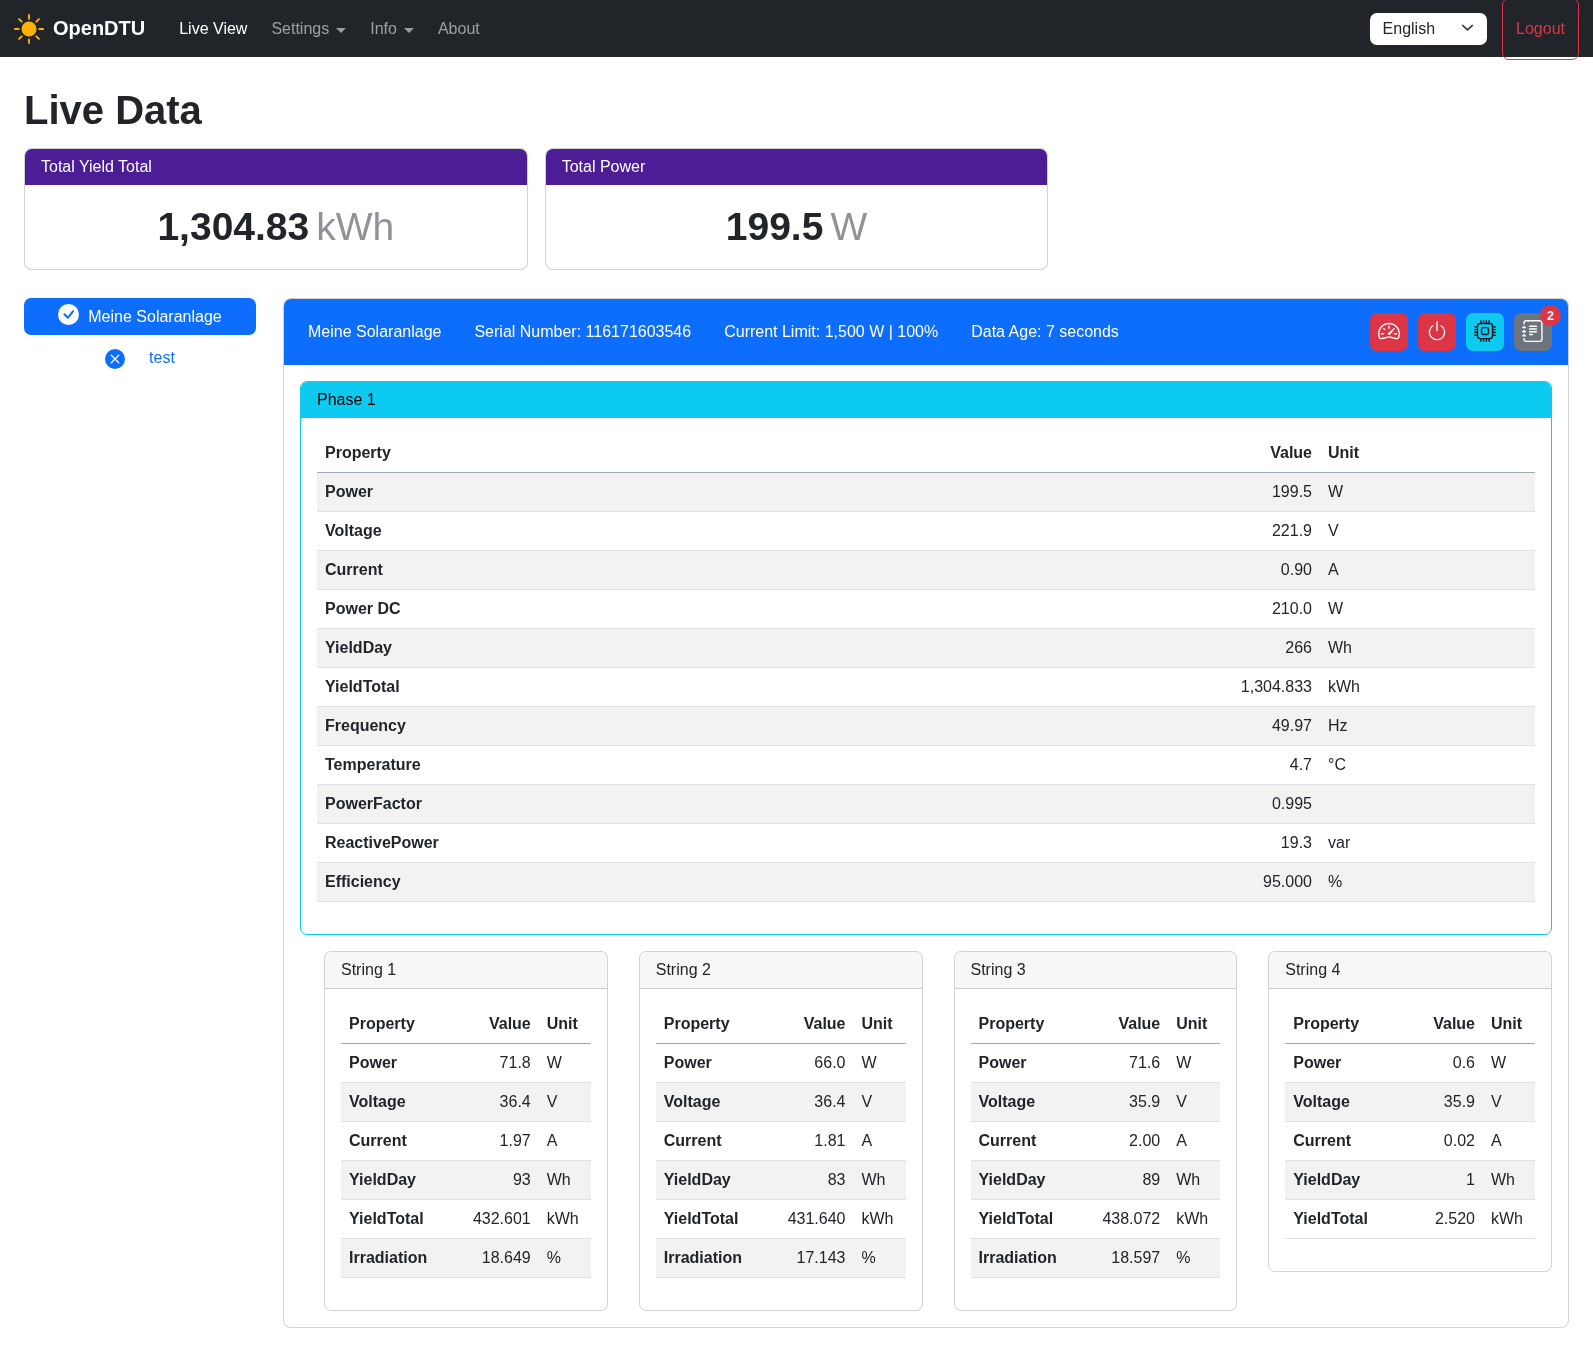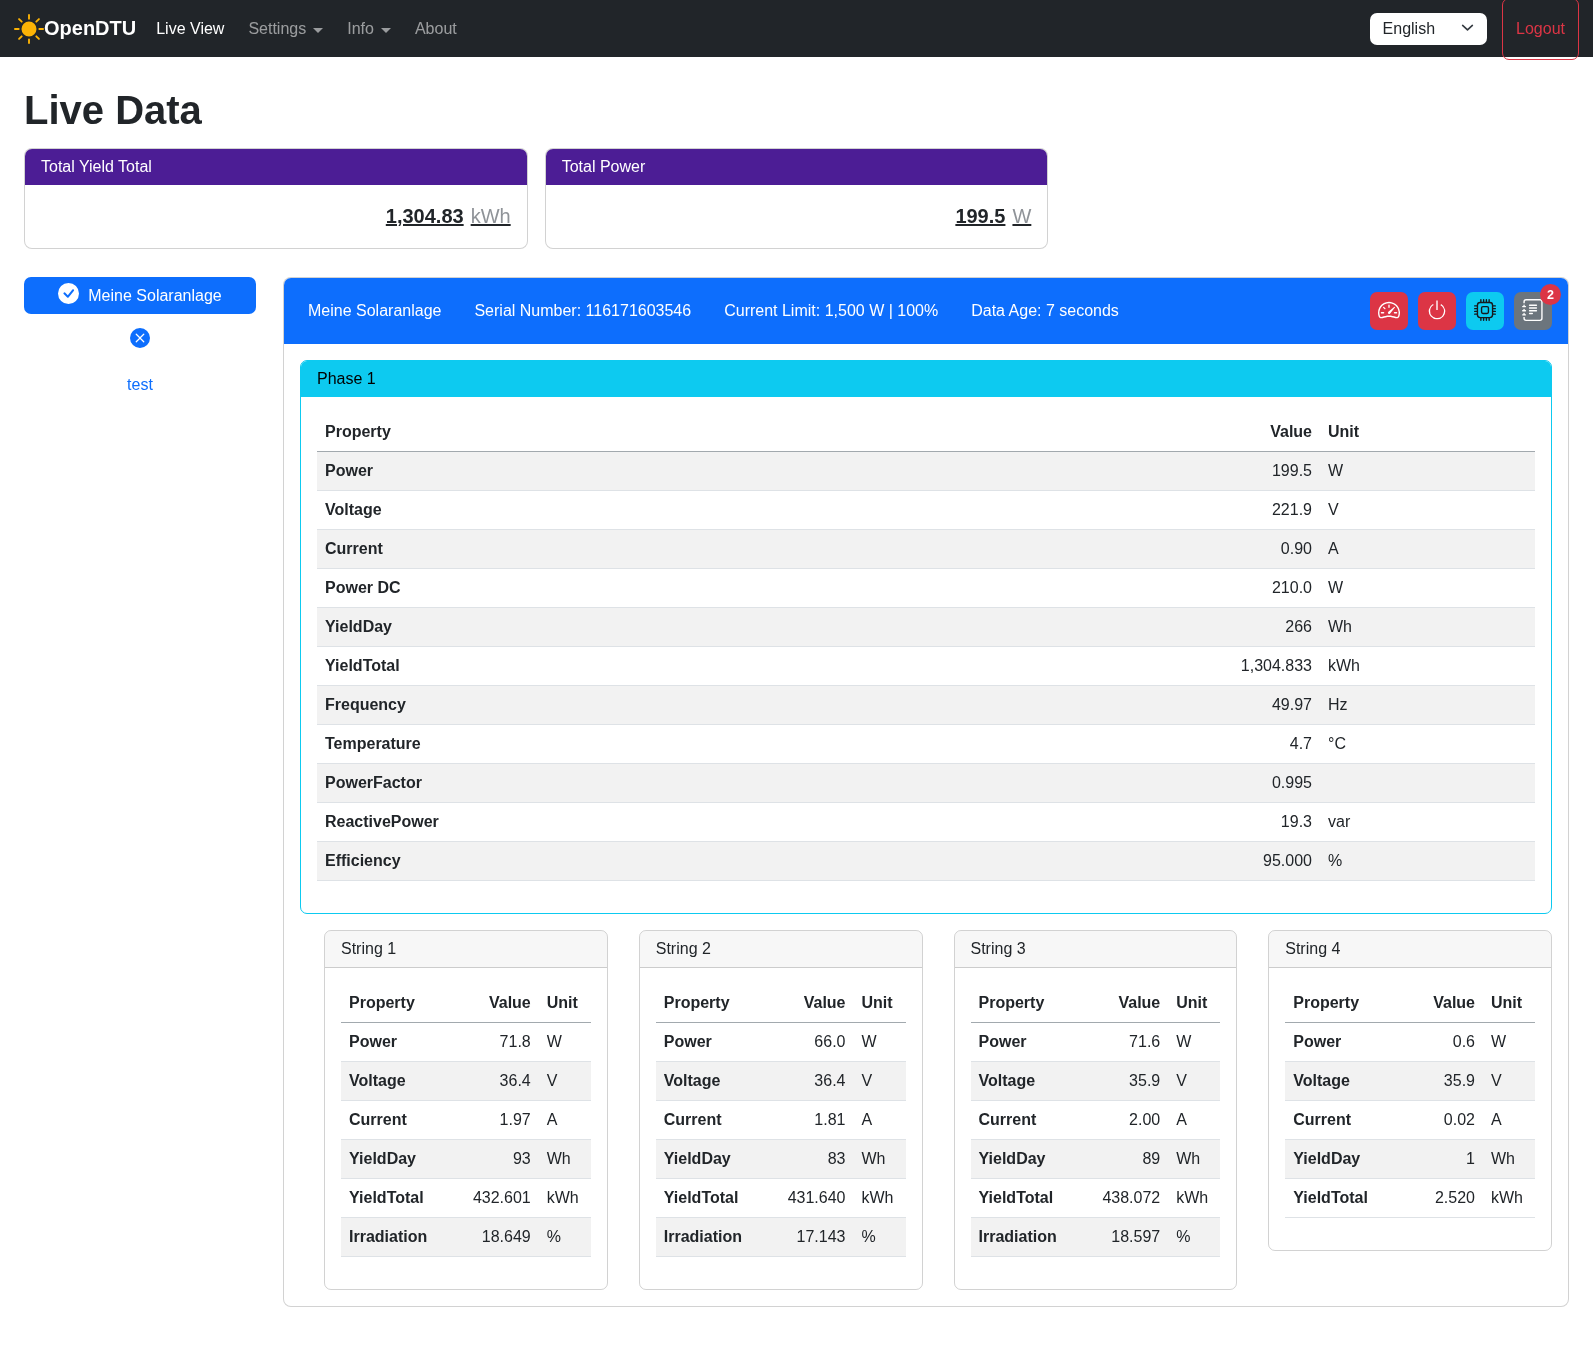--- a/index.html
+++ b/index.html
@@ -15,23 +15,23 @@
 
   
   .navbar {
     background: #212529;
     height: 57px;
     display: flex;
     align-items: center;
     padding: 0 14px;
   }
   .brand {
-    display: flex; align-items: center; 
+    display: flex; align-items: center; gap: 9px;
     color: #fff; font-size: 20px; font-weight: 700;
-    margin-right: 8px; cursor: pointer; text-decoration: none;
+    margin-right: 22px; cursor: pointer; text-decoration: none;
   }
   .brand svg { width: 30px; height: 30px; display: block; }
   .nav-links { display: flex; align-items: center; }
   .nav-link {
     color: rgba(255,255,255,.55);
     text-decoration: none;
     padding: 8px 12px;
     display: flex; align-items: center; gap: 7px;
     cursor: pointer;
   }
@@ -62,42 +62,42 @@
   .container { padding: 0 24px; }
   .page-title { font-size: 40px; font-weight: 700; margin: 31px 0 15px; }
 
   
   .summary-grid { display: grid; grid-template-columns: repeat(3, 1fr); gap: 17px; }
   .card {
     border: 1px solid rgba(0,0,0,.175);
     border-radius: 8px; background: #fff; overflow: hidden;
   }
   .card-header-success { background: #4c1d95; color: #fff; padding: 9px 16px; }
-  .summary-body { padding: 20px 16px; text-align: right; font-size: 20px; text-decoration: underline; }
+  .summary-body { padding: 20px 16px; text-align: center; font-size: 39px; }
   .summary-value { font-weight: 700; }
   .summary-unit { color: #8f9398; margin-left: 7px; }
 
   
   .main-row {
     display: grid; grid-template-columns: 232px 1fr; gap: 27px;
     margin-top: 28px; align-items: start; padding-bottom: 12px;
   }
   .inv-btn {
     width: 100%; height: 37px;
     background: #0d6efd; color: #fff;
     border: none; border-radius: 7px;
     font-size: 16px; font-family: inherit;
     display: flex; align-items: center; justify-content: center; gap: 9px;
     cursor: pointer;
   }
   .inv-btn svg { width: 21px; height: 21px; }
   .inv-alt {
     margin-top: 14px;
-    display: flex; align-items: center; justify-content: center; gap: 24px;
-    color: #0d6efd; cursor: pointer; flex-direction: column;
+    display: flex; align-items: flex-start; justify-content: center; gap: 24px;
+    color: #0d6efd; cursor: pointer;
   }
   .inv-alt svg { width: 20px; height: 20px; }
 
   
   .inverter-card { border: 1px solid rgba(0,0,0,.175); border-radius: 8px; background: #fff; }
   .inverter-header {
     background: #0d6efd; color: #fff;
     border-radius: 7px 7px 0 0;
     height: 66px; padding: 0 16px;
     display: flex; align-items: center;

